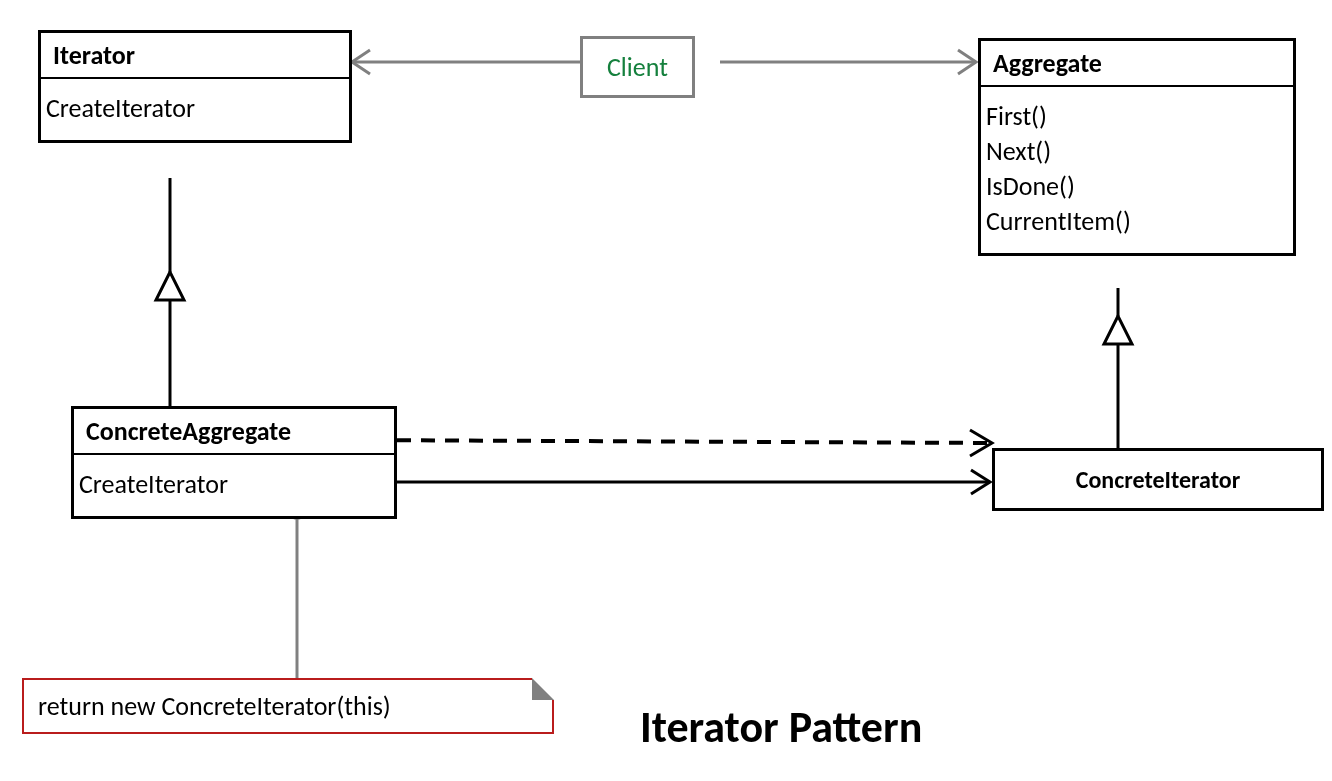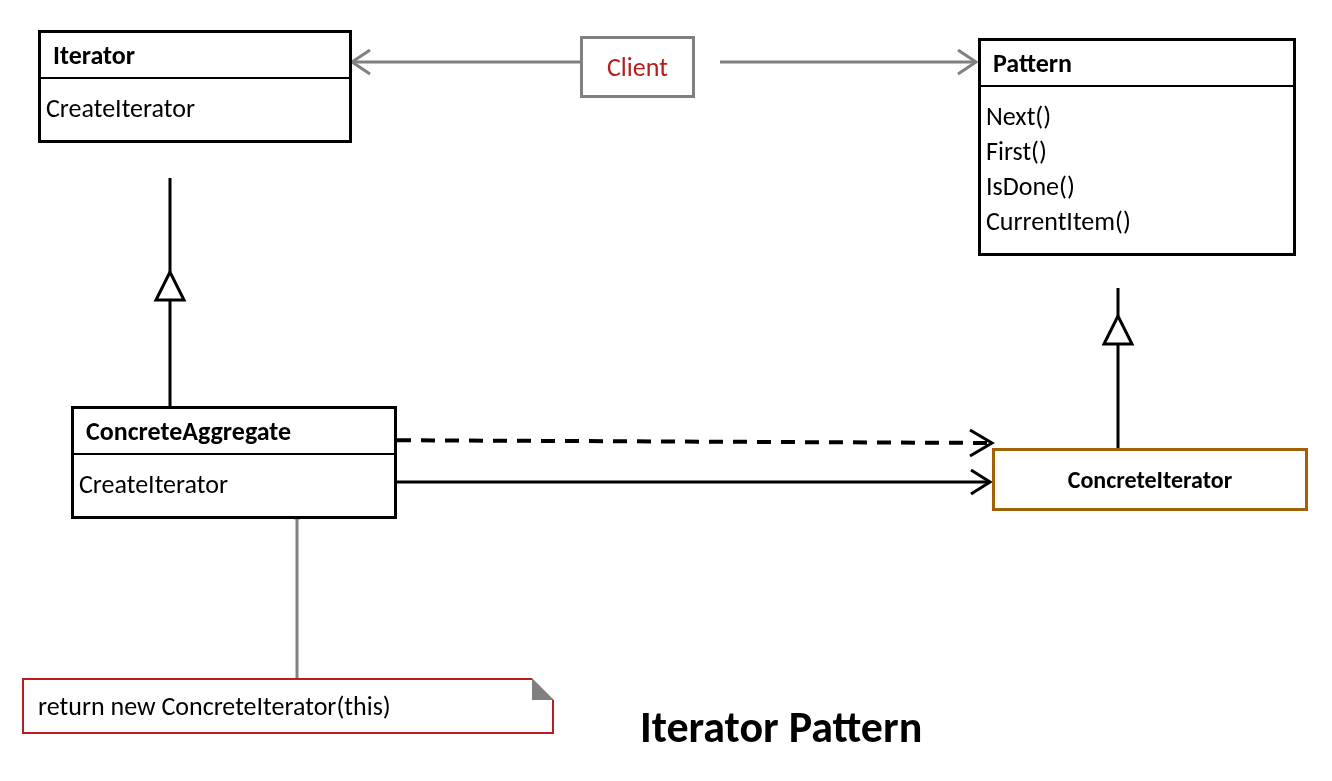--- a/index.html
+++ b/index.html
@@ -22,32 +22,32 @@
     padding: 6px 12px;
     border-bottom: 2px solid #000;
   }
   .class-body {
     font-size: 26px;
     padding: 12px 12px 14px 5px;
     line-height: 1.35;
   }
   .concrete-box {
     position: absolute;
-    border: 3px solid #a16207;
+    border: 3px solid #000000;
     background: #fff;
     font-weight: bold;
     font-size: 24px;
-    padding: 14px 20px;
+    padding: 14px 28px;
     text-align: center;
   }
   .client-box {
     position: absolute;
     border: 3px solid #808080;
     background: #fff;
-    color: #b91c1c;
+    color: #15803d;
     font-size: 26px;
     padding: 12px 24px;
     text-align: center;
   }
   .note-box {
     position: absolute;
     border: 2px solid #b91c1c;
     background: #fff;
     font-size: 26px;
     padding: 10px 14px;
@@ -114,24 +114,24 @@
 </svg>
 
 <div class="class-box" style="left:38px; top:30px; width:308px;">
   <div class="class-name">Iterator</div>
   <div class="class-body">
     <div>CreateIterator</div>
   </div>
 </div>
 
 <div class="class-box" style="left:978px; top:38px; width:312px;">
-  <div class="class-name">Pattern</div>
+  <div class="class-name">Aggregate</div>
   <div class="class-body">
+    <div>First()</div>
     <div>Next()</div>
-    <div>First()</div>
     <div>IsDone()</div>
     <div>CurrentItem()</div>
   </div>
 </div>
 
 <div class="client-box" style="left:580px; top:36px;">
   <span>Client</span>
 </div>
 
 <div class="class-box" style="left:26px; top:406px; width:320px;margin-left:45px;">

